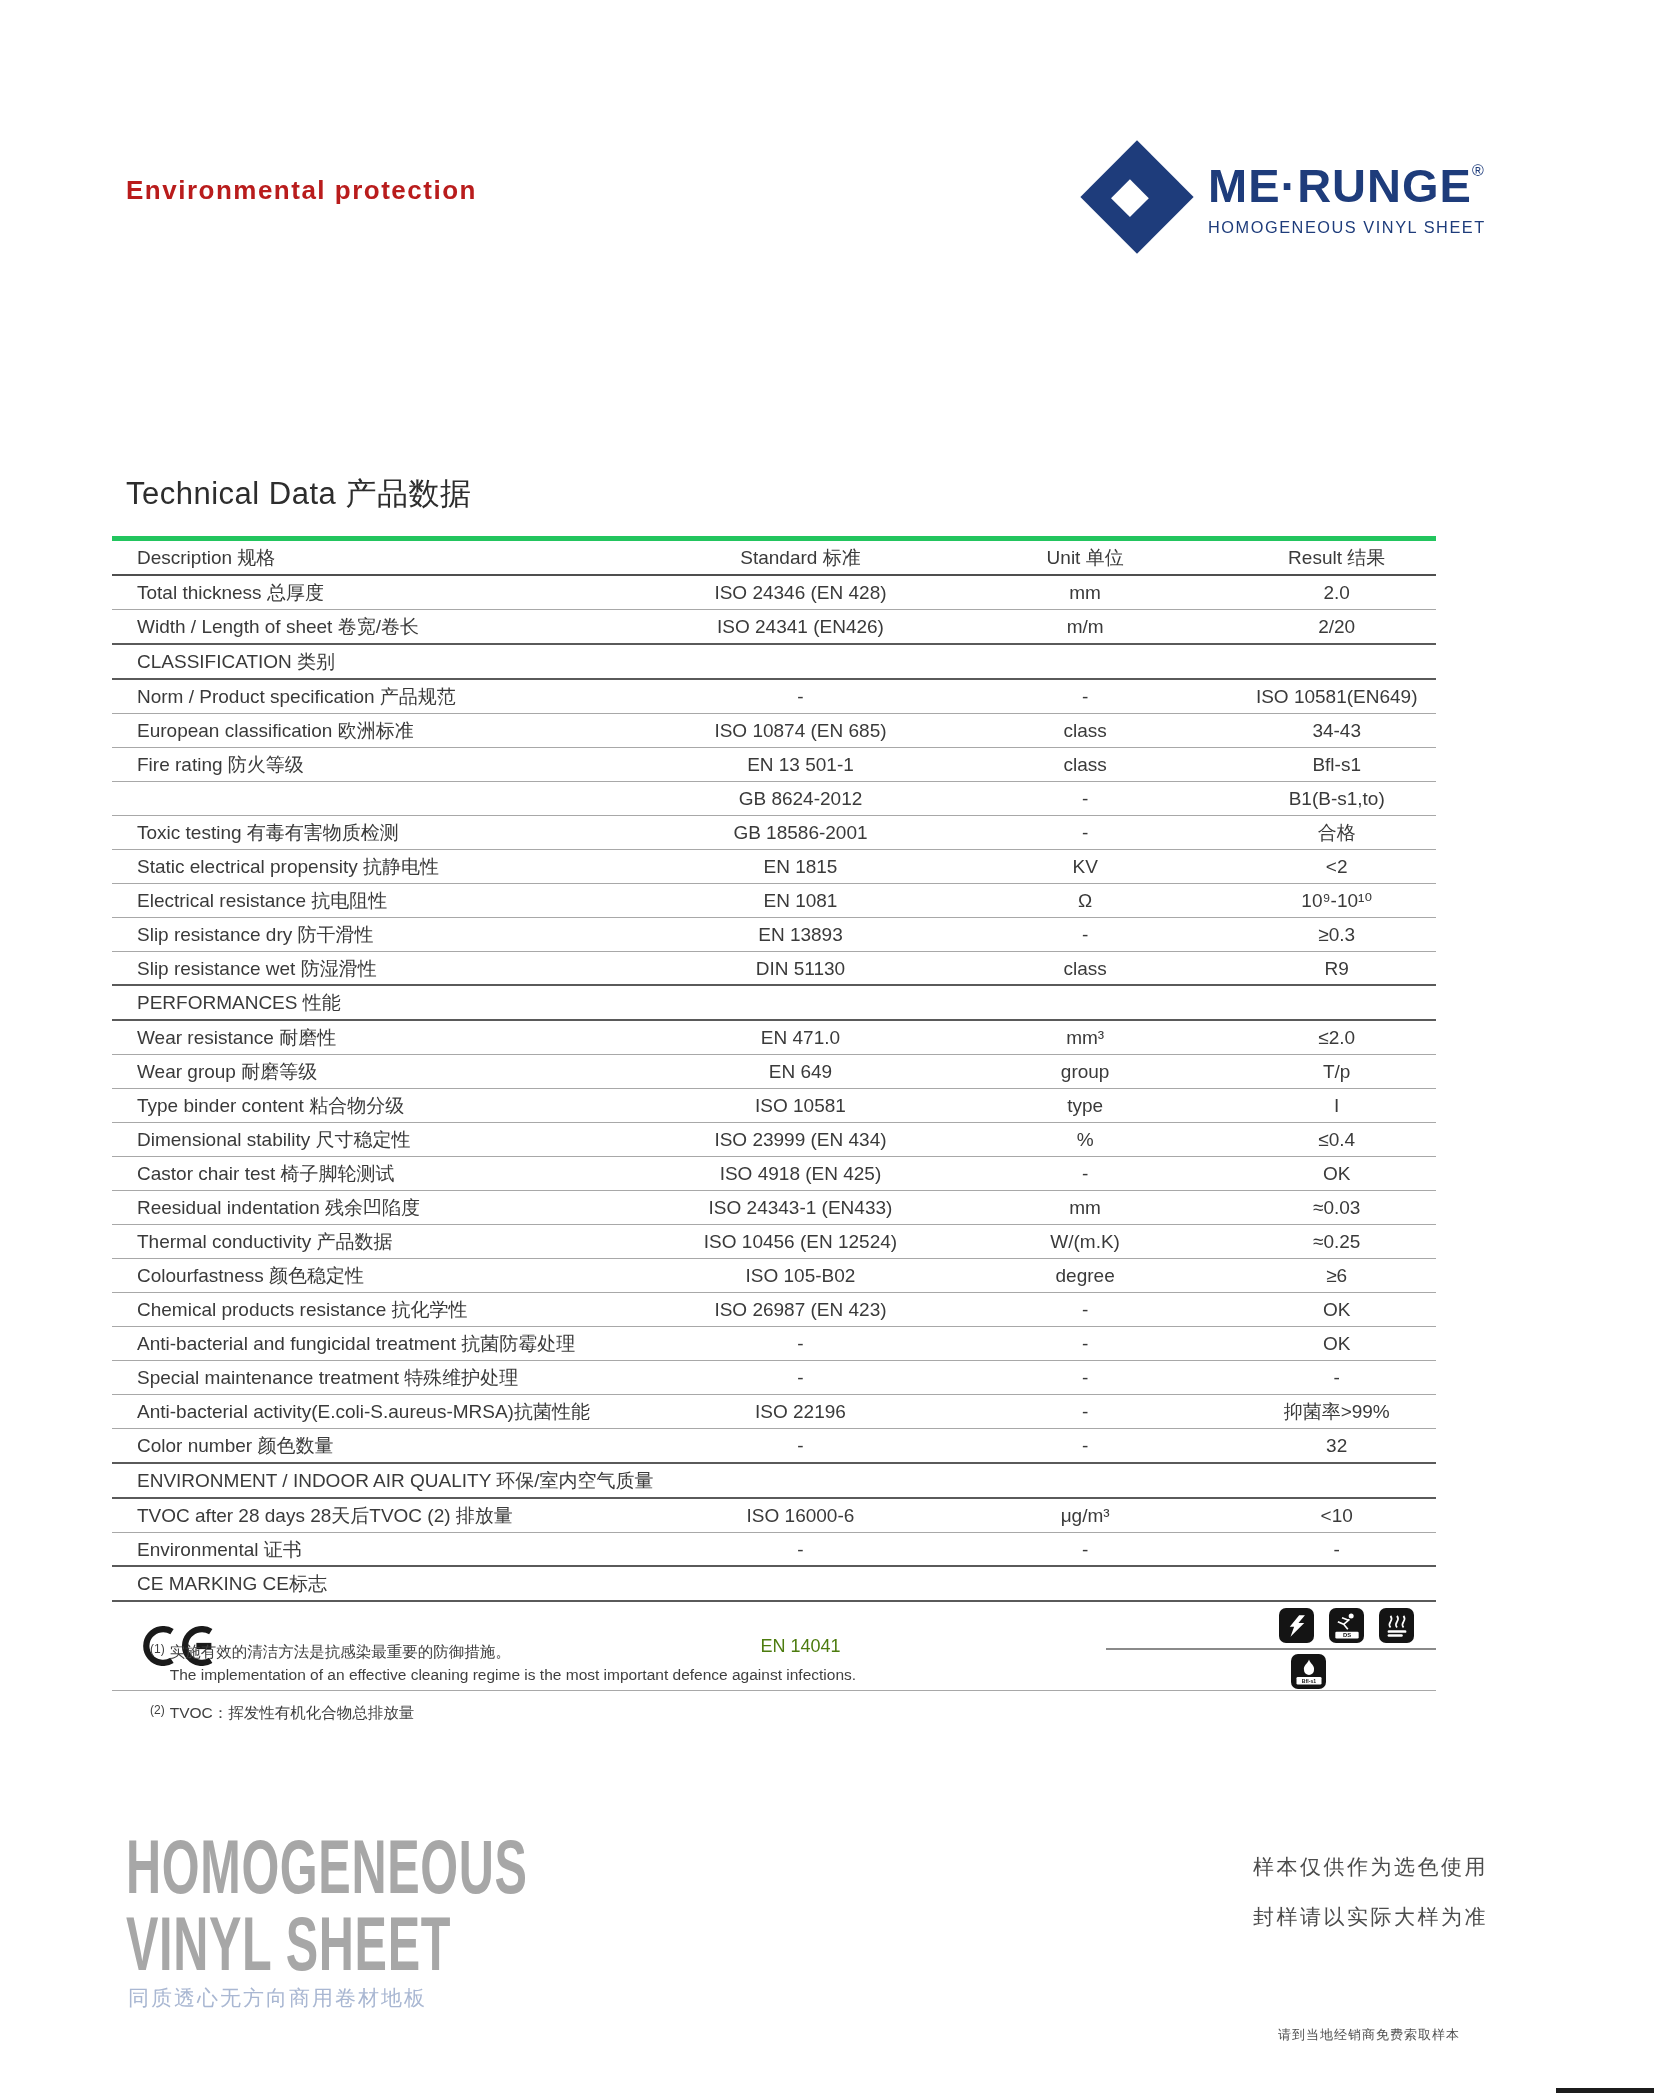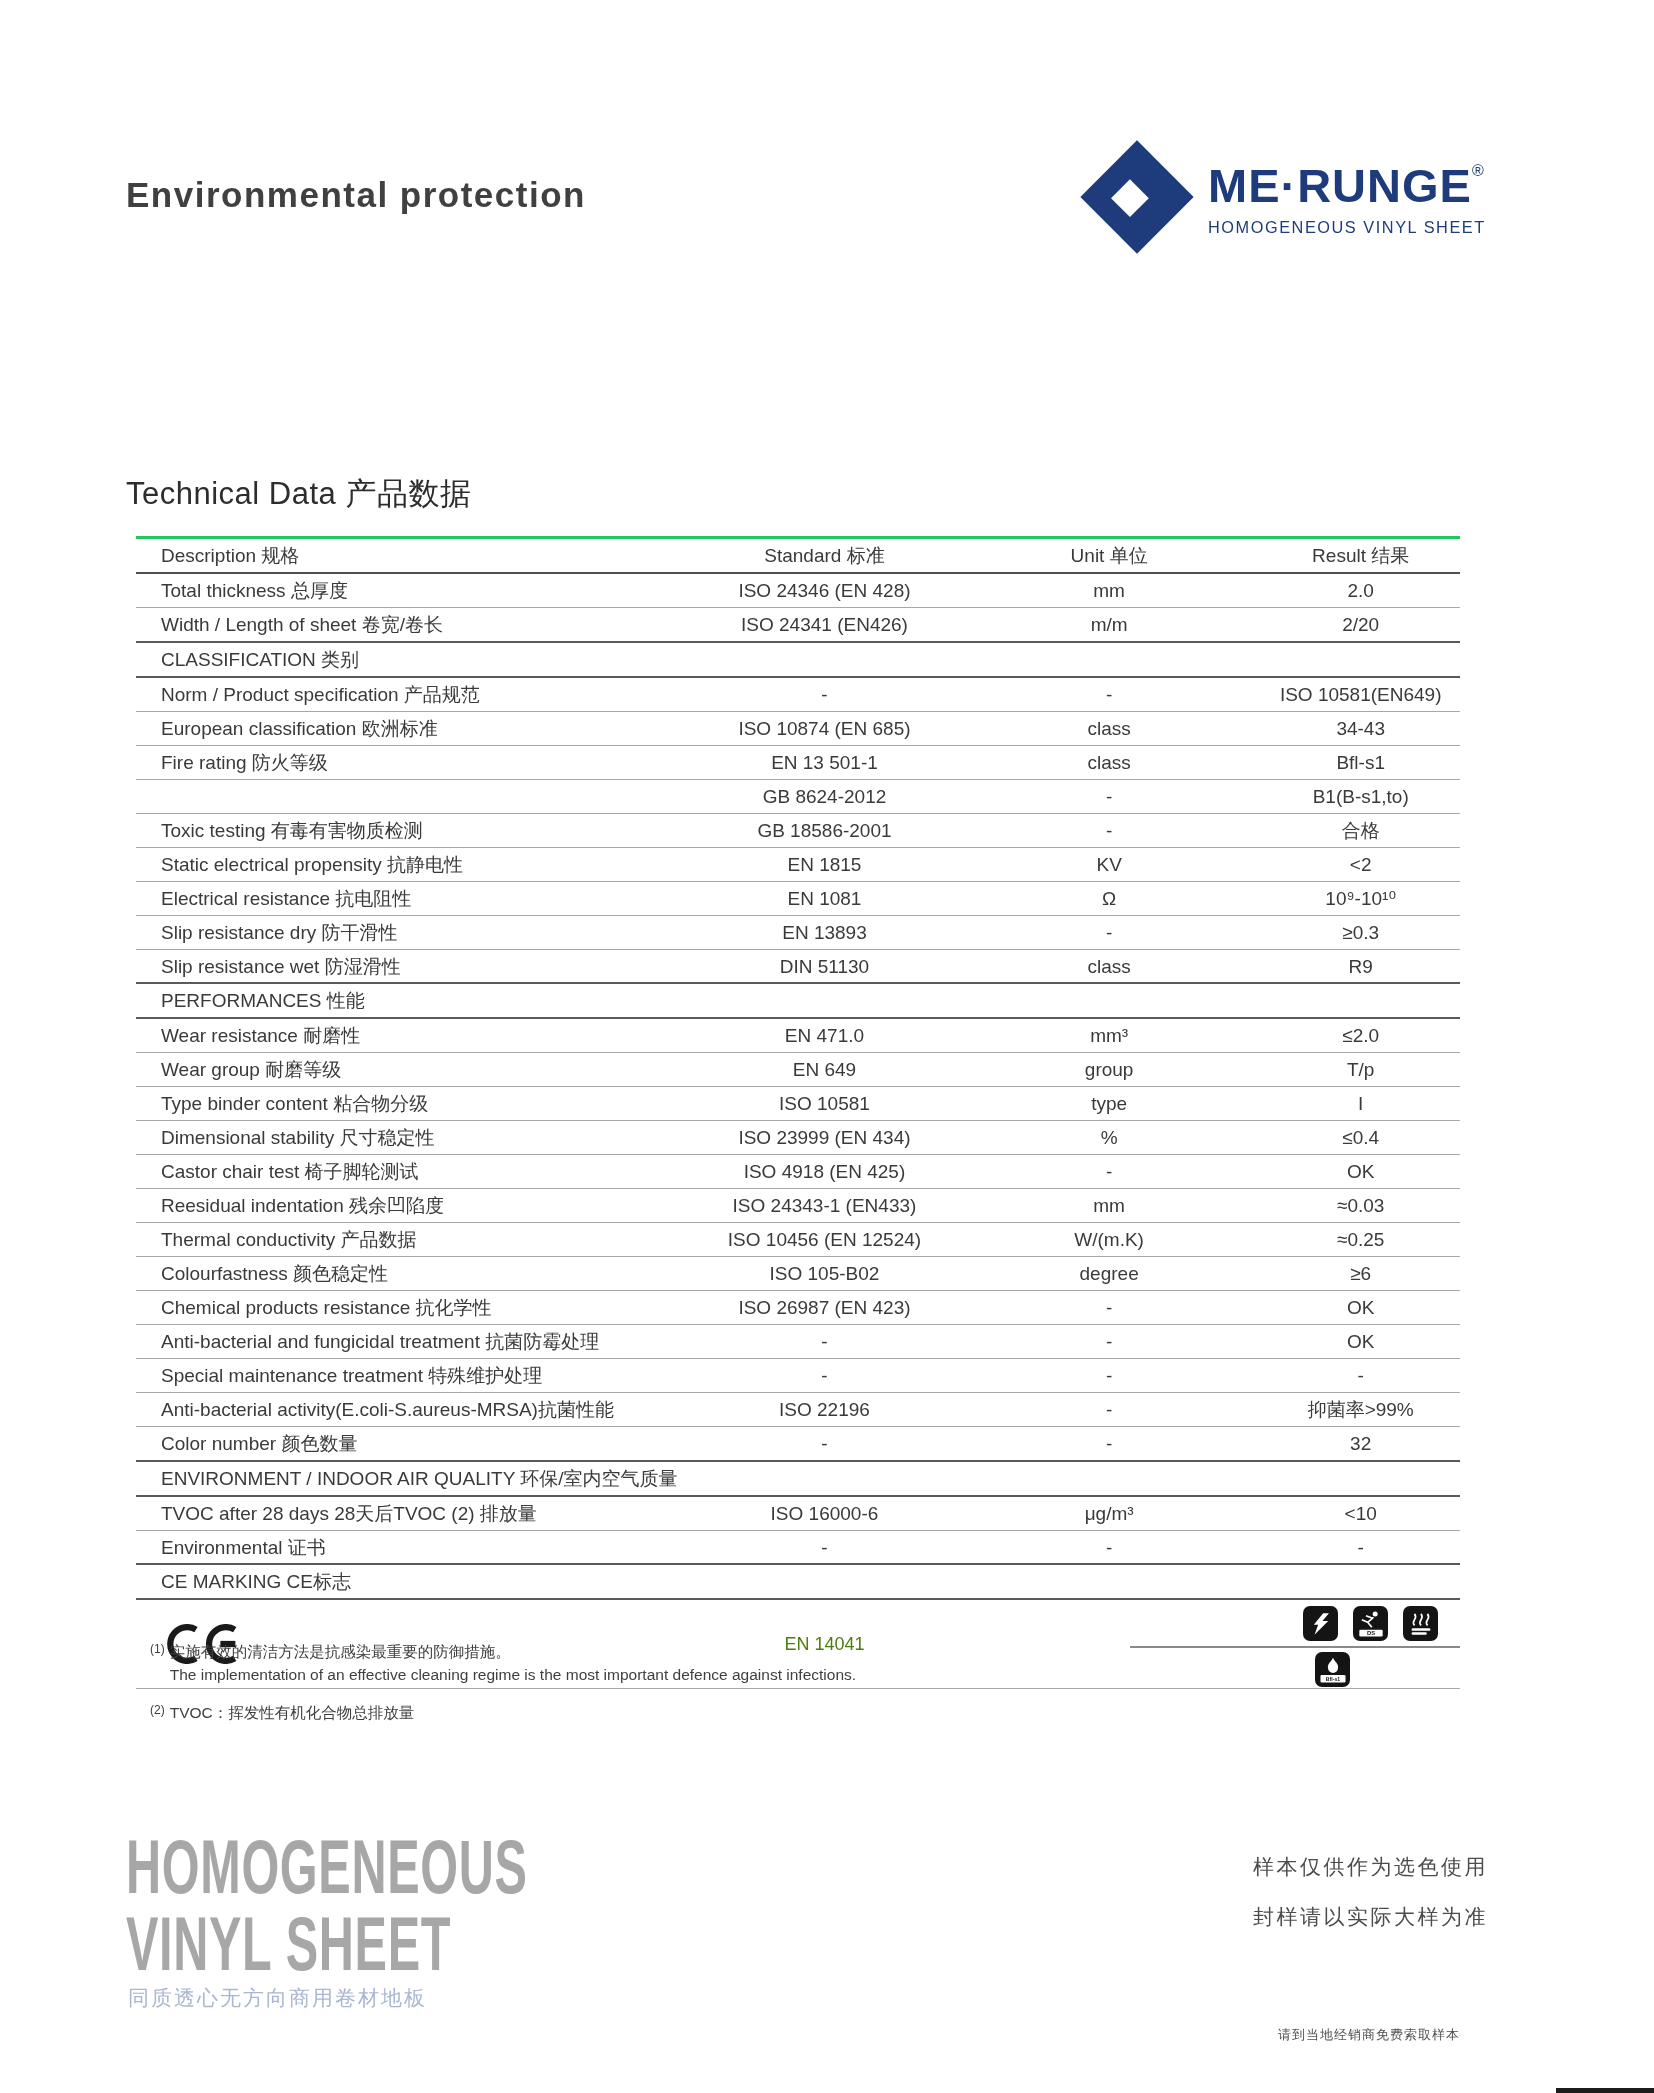--- a/index.html
+++ b/index.html
@@ -1,35 +1,35 @@
 <!DOCTYPE html>
 <html><head>
 <meta charset="utf-8">
 <style>
   html,body{margin:0;padding:0;background:#ffffff;}
   #page{position:relative;width:1654px;height:2093px;background:#fff;overflow:hidden;
         font-family:"Liberation Sans","DejaVu Sans",sans-serif;color:#3a3a3a;}
 
   
-  .doc-title{position:absolute;left:126px;top:175px;font-size:35px;font-weight:700;
-             color:#404040;letter-spacing:1.5px;}
+  .doc-title{position:absolute;left:126px;top:175px;font-size:26px;font-weight:700;
+             color:#b91c1c;letter-spacing:1.5px;}
   .brand{position:absolute;top:138px;left:1078px;display:flex;align-items:flex-start;}
   .brand-mark{width:118px;height:118px;flex:0 0 auto;}
   .brand-text{margin-left:12px;padding-top:24px;}
   .brand-name{font-size:47px;font-weight:700;color:#1e3c7b;letter-spacing:1px;line-height:1;
               white-space:nowrap;}
   .brand-reg{font-size:16px;vertical-align:26px;font-weight:400;}
   .brand-tagline{margin-top:9px;font-size:17px;color:#1e3c7b;letter-spacing:1.6px;
                  transform:scaleX(0.96);transform-origin:left;white-space:nowrap;font-weight:500;}
 
   
   .section-title{position:absolute;left:126px;top:473px;font-size:31px;color:#2d2d2d;letter-spacing:0.5px;}
 
   
-  .table{position:absolute;left:136px;top:536px;width:1324px;border-top:3px solid #22c55e;}
+  .table{position:absolute;left:112px;top:536px;width:1324px;border-top:5px solid #22c55e;}
   .trow{display:flex;height:33px;line-height:33px;border-bottom:1.5px solid #a8a8a8;
         font-size:19px;color:#3a3a3a;}
   .trow.thead{border-bottom:2.5px solid #4f4f4f;}
   .trow.section{border-top:2px solid #5a5a5a;border-bottom:2.5px solid #5a5a5a;margin-top:-1.5px;}
   .cell{overflow:hidden;white-space:nowrap;}
   .cell.desc{width:42%;padding-left:25px;box-sizing:border-box;text-align:left;}
   .cell.std{width:20%;text-align:center;}
   .cell.unit{width:23%;text-align:center;}
   .cell.result{width:15%;text-align:center;}
   .section-label{width:100% !important;}

